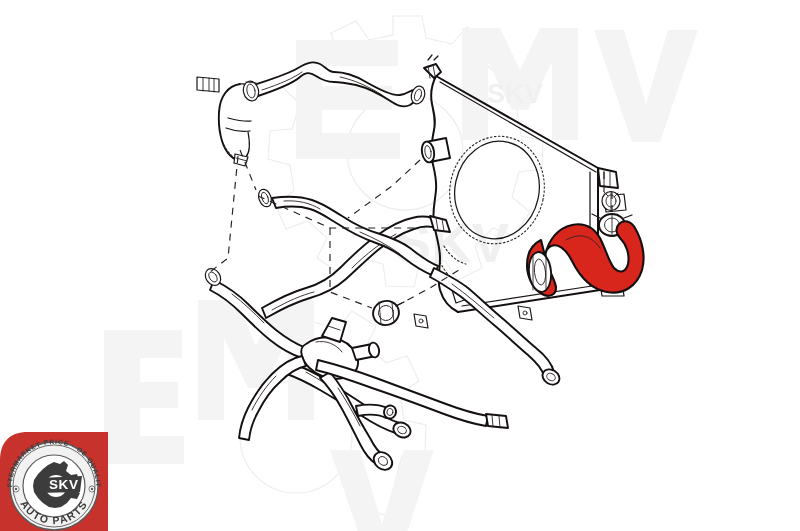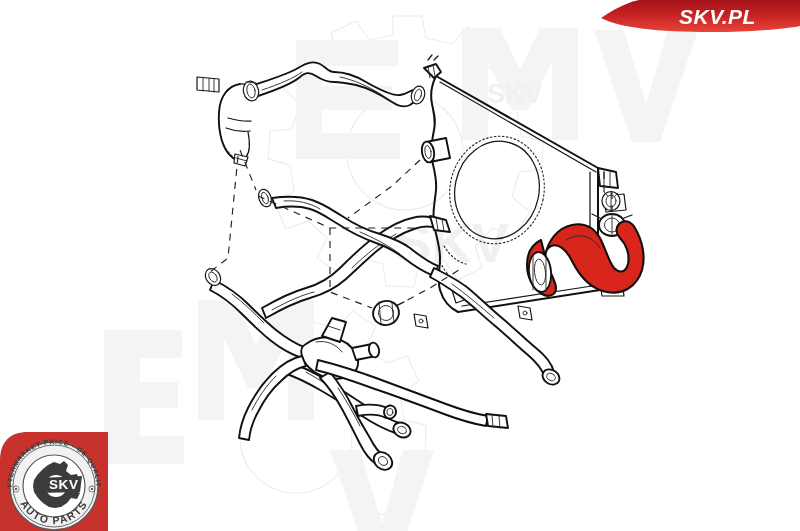--- a/index.html
+++ b/index.html
@@ -463,33 +463,20 @@
       <path class="dashed" d="M258 196 L330 228 L418 228"></path>
       <path class="dashed" d="M330 228 L330 292 L372 308"></path>
       <path class="dashed" d="M420 160 L392 186 L348 218"></path>
       <path class="dashed" d="M396 306 L430 288 L462 268"></path>
       <path class="dashed" d="M604 192 L604 168"></path>
       <path class="dashed" d="M612 212 L612 190"></path>
     </g>
 
   </svg>
 
-  <div id="header-banner">
-    <svg viewBox="0 0 209 36" width="209" height="36">
-      <defs>
-        <linearGradient id="bannerGrad" x1="0" y1="0" x2="0" y2="1">
-          <stop offset="0%" stop-color="#a3141a"></stop>
-          <stop offset="42%" stop-color="#c41f20"></stop>
-          <stop offset="100%" stop-color="#e8443a"></stop>
-        </linearGradient>
-      </defs>
-      <path d="M48 0 L209 0 L209 26 C209 26 180 32 120 32 C66 32 30 28 10 18 C22 10 34 3 48 0 Z" fill="url(#bannerGrad)"></path>
-      <text class="banner-text" x="88" y="24">SKV.PL</text>
-    </svg>
-  </div>
 
   <div id="corner-badge">
     <svg viewBox="0 0 108 101" width="108" height="101">
       <defs>
         <path id="arcTop" d="M 12 56 A 42 42 0 0 1 96 56"></path>
         <path id="arcBottom" d="M 16 56 A 38 38 0 0 0 92 56"></path>
       </defs>
 
       <path d="M0 30 C0 12 10 2 28 2 L108 2 L108 101 L0 101 Z" fill="#c8322c"></path>
       <circle cx="54" cy="56" r="52" fill="#c8322c"></circle>

